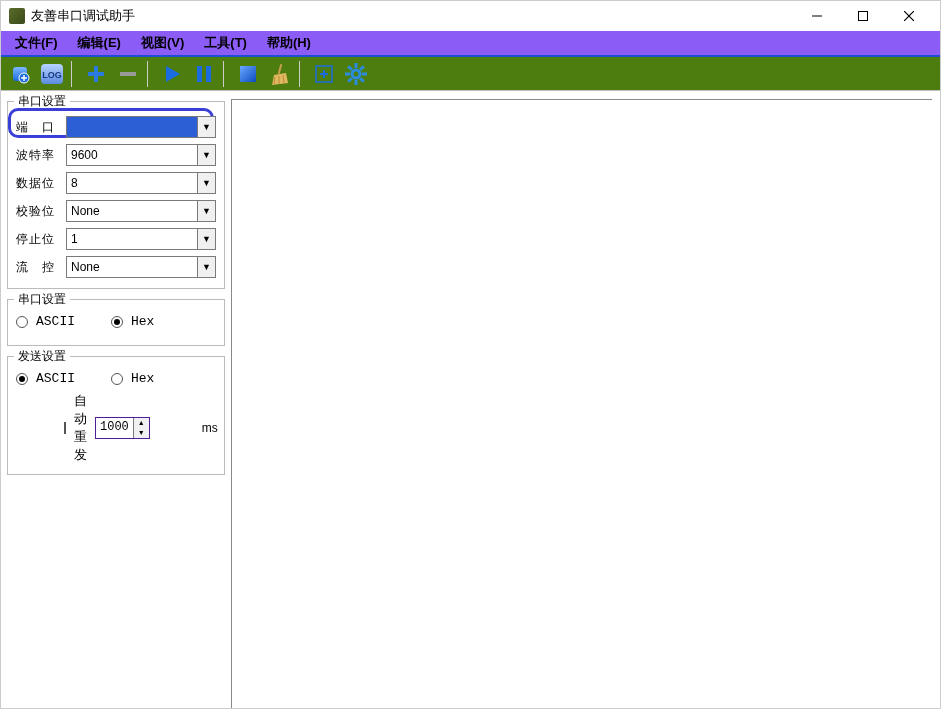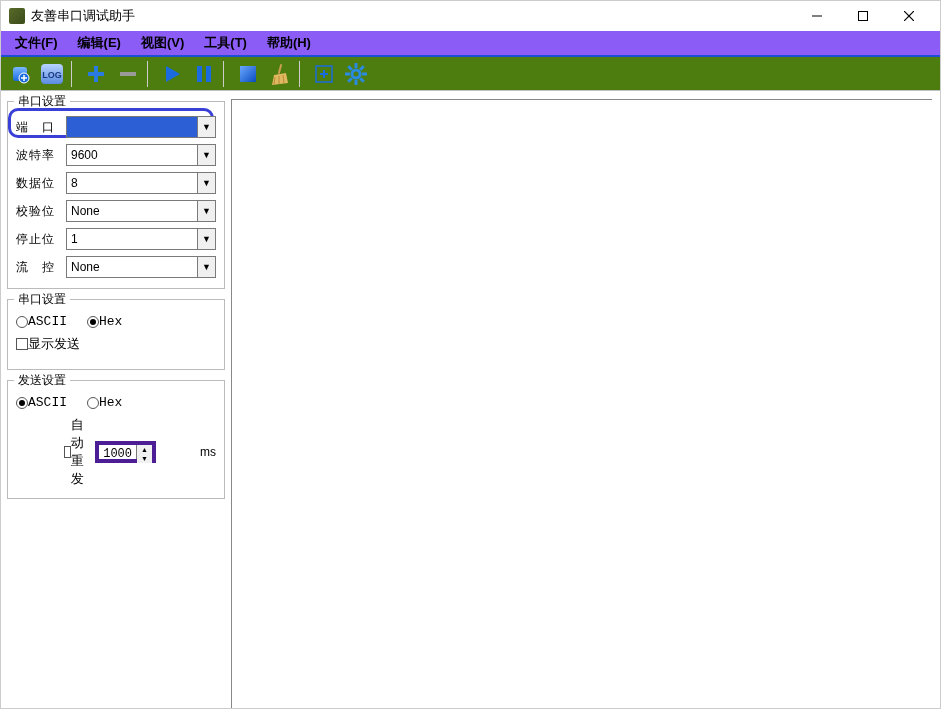--- a/index.html
+++ b/index.html
@@ -142,38 +142,39 @@
 }
 .marker {
   position: absolute;
   border: 3px solid #3a3fd8;
   border-radius: 10px;
   pointer-events: none;
 }
 .radio-row, .check-row {
   display: flex;
   align-items: center;
+  gap: 8px;
   margin-bottom: 6px;
   font-size: 12px;
 }
 .radio, .check {
   width: 12px; height: 12px;
   border: 1px solid #555;
   display: inline-flex;
   align-items: center; justify-content: center;
 }
 .radio { border-radius: 50%; }
 .radio.sel::after {
   content: ""; width: 6px; height: 6px; background: #000; border-radius: 50%;
 }
 .check { border-radius: 0; }
 .radio-lbl, .check-lbl { font-family: "SimSun","Courier New",monospace; font-size: 13px; }
 .spinner {
   width: 70px; height: 22px;
-  border: 4px solid #4c1d95;
+  border: 1px solid #4c1d95;
   display: flex;
 }
 .spinner-text { flex:1; padding: 2px 4px; font-family: "Courier New",monospace; font-size: 12px;}
 .spinner-arrows {
   width: 16px; border-left: 1px solid #7a7a7a;
   display: flex; flex-direction: column;
 }
 .spinner-arrows div {
   flex:1; font-size: 7px; text-align: center; line-height: 9px; background:#f0f0f0;
 }
@@ -364,24 +365,20 @@
 
     <div class="group">
       <div class="group-title">串口设置</div>
       <div class="radio-row">
         <span class="radio"></span>
         <span class="radio-lbl">ASCII</span>
         <span style="width:20px;"></span>
         <span class="radio sel"></span>
         <span class="radio-lbl">Hex</span>
       </div>
-      <div class="check-row">
-        <span class="check"></span>
-        <span class="check-lbl">显示发送</span>
-      </div>
     </div>
 
     <div class="group">
       <div class="group-title">发送设置</div>
       <div class="radio-row">
         <span class="radio sel"></span>
         <span class="radio-lbl">ASCII</span>
         <span style="width:20px;"></span>
         <span class="radio"></span>
         <span class="radio-lbl">Hex</span>

